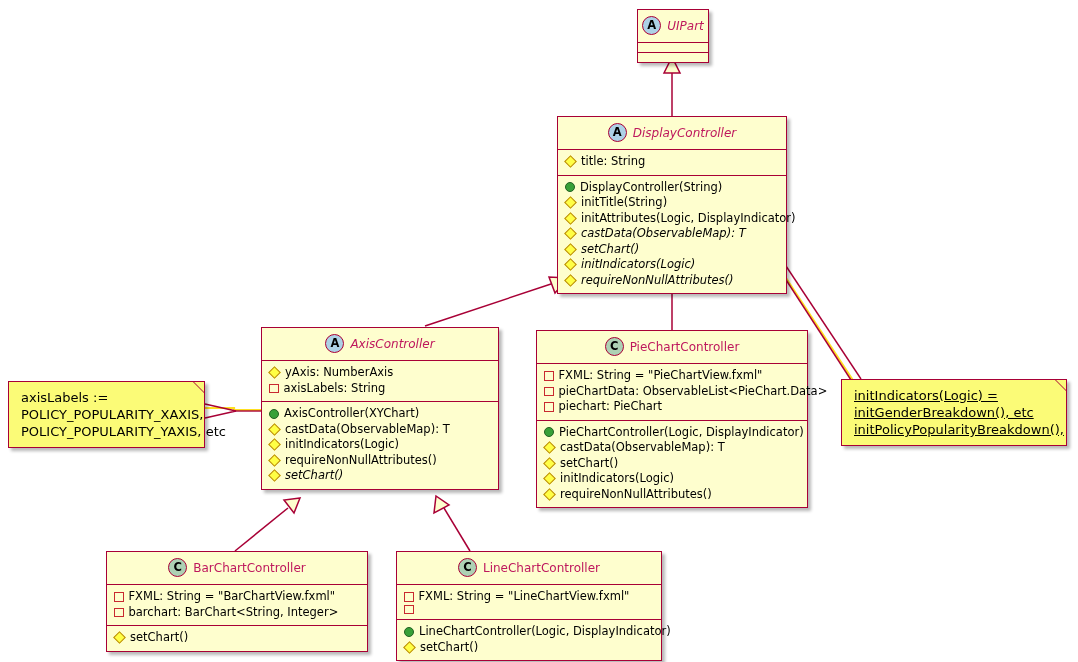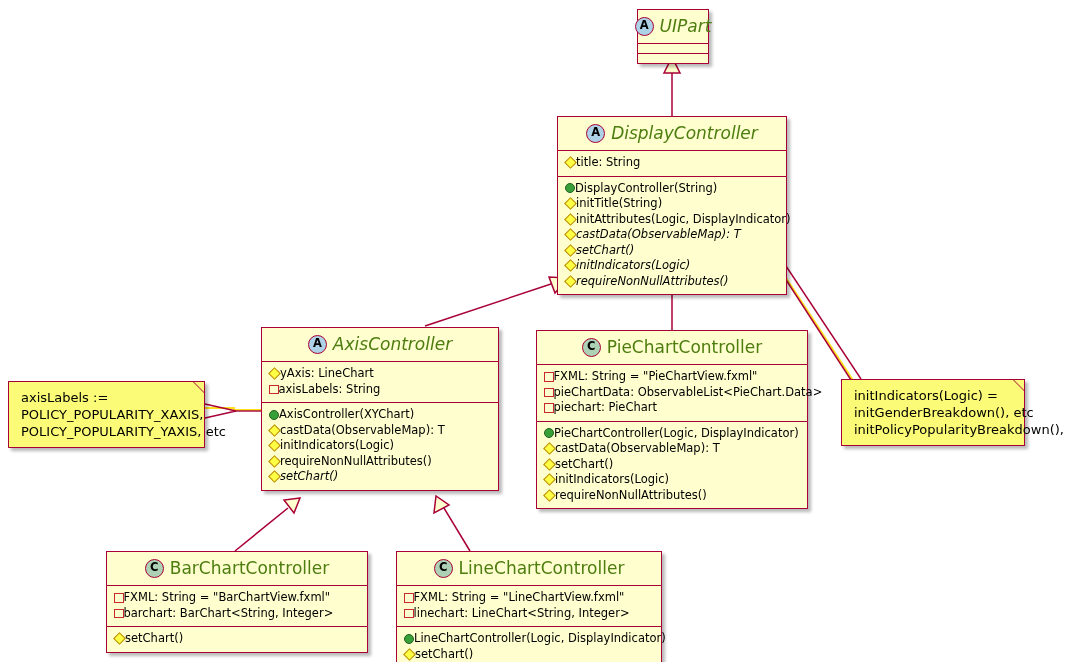--- a/index.html
+++ b/index.html
@@ -18,31 +18,31 @@
     box-shadow:3px 3px 3px rgba(0,0,0,.28);
     box-sizing:border-box;
     z-index:5;
   }
   .cls .hdr{
     display:flex;align-items:center;justify-content:center;
     gap:6px;padding:6px 10px 7px 10px;
     border-bottom:1.4px solid #A80036;
   }
   .cls .title{
-    font-size:17px;color:#4d7c0f;white-space:nowrap;
+    font-size:12px;color:#be185d;white-space:nowrap;
   }
   .cls.abstract .title{font-style:italic;}
   .sect{
     padding:4px 5px 5px 5px;
     border-bottom:1.4px solid #A80036;
   }
   .sect:last-child{border-bottom:none;}
   .sect.blank{height:9px;padding:0;}
   .row{
-    display:flex;align-items:center;
+    display:flex;align-items:center;gap:5px;
     font-size:11.5px;color:#000;white-space:nowrap;line-height:15.5px;
     padding:0 2px;
   }
   .row .txt{display:inline-block;}
   .row.ital .txt{font-style:italic;}
 
   
   .stereo{
     width:17px;height:17px;border-radius:50%;
     display:flex;align-items:center;justify-content:center;
@@ -199,21 +199,21 @@
   </div>
 
   <div class="cls abstract" style="left:261px;top:327px;width:238px;">
     <div class="hdr">
       <span class="stereo A">A</span>
       <span class="title">AxisController</span>
     </div>
     <div class="sect">
       <div class="row">
         <span class="mk prot"></span>
-        <span class="txt">yAxis: LineChart</span>
+        <span class="txt">yAxis: NumberAxis</span>
       </div>
       <div class="row">
         <span class="mk priv"></span>
         <span class="txt">axisLabels: String</span>
       </div>
     </div>
     <div class="sect">
       <div class="row">
         <span class="mk pub"></span>
         <span class="txt">AxisController(XYChart)</span>
@@ -308,21 +308,20 @@
       <span class="stereo C">C</span>
       <span class="title">LineChartController</span>
     </div>
     <div class="sect">
       <div class="row">
         <span class="mk priv"></span>
         <span class="txt">FXML: String = "LineChartView.fxml"</span>
       </div>
       <div class="row">
         <span class="mk priv"></span>
-        <span class="txt">linechart: LineChart&lt;String, Integer&gt;</span>
       </div>
     </div>
     <div class="sect">
       <div class="row">
         <span class="mk pub"></span>
         <span class="txt">LineChartController(Logic, DisplayIndicator)</span>
       </div>
       <div class="row">
         <span class="mk prot"></span>
         <span class="txt">setChart()</span>
@@ -331,21 +330,21 @@
   </div>
 
   <div class="note" style="left:8px;top:381px;width:197px;">
     <span class="fold"></span>
     <span class="fold-inner"></span>
     <div class="line">axisLabels :=</div>
     <div class="line">POLICY_POPULARITY_XAXIS,</div>
     <div class="line">POLICY_POPULARITY_YAXIS, etc</div>
   </div>
 
-  <div class="note" style="left:841px;top:379px;width:184px;">
+  <div class="note" style="left:841px;top:379px;width:226px;text-decoration:underline;">
     <span class="fold"></span>
     <span class="fold-inner"></span>
     <div class="line">initIndicators(Logic) =</div>
     <div class="line">initGenderBreakdown(), etc</div>
     <div class="line">initPolicyPopularityBreakdown(),</div>
   </div>
 
 </div>
 
 </body></html>

